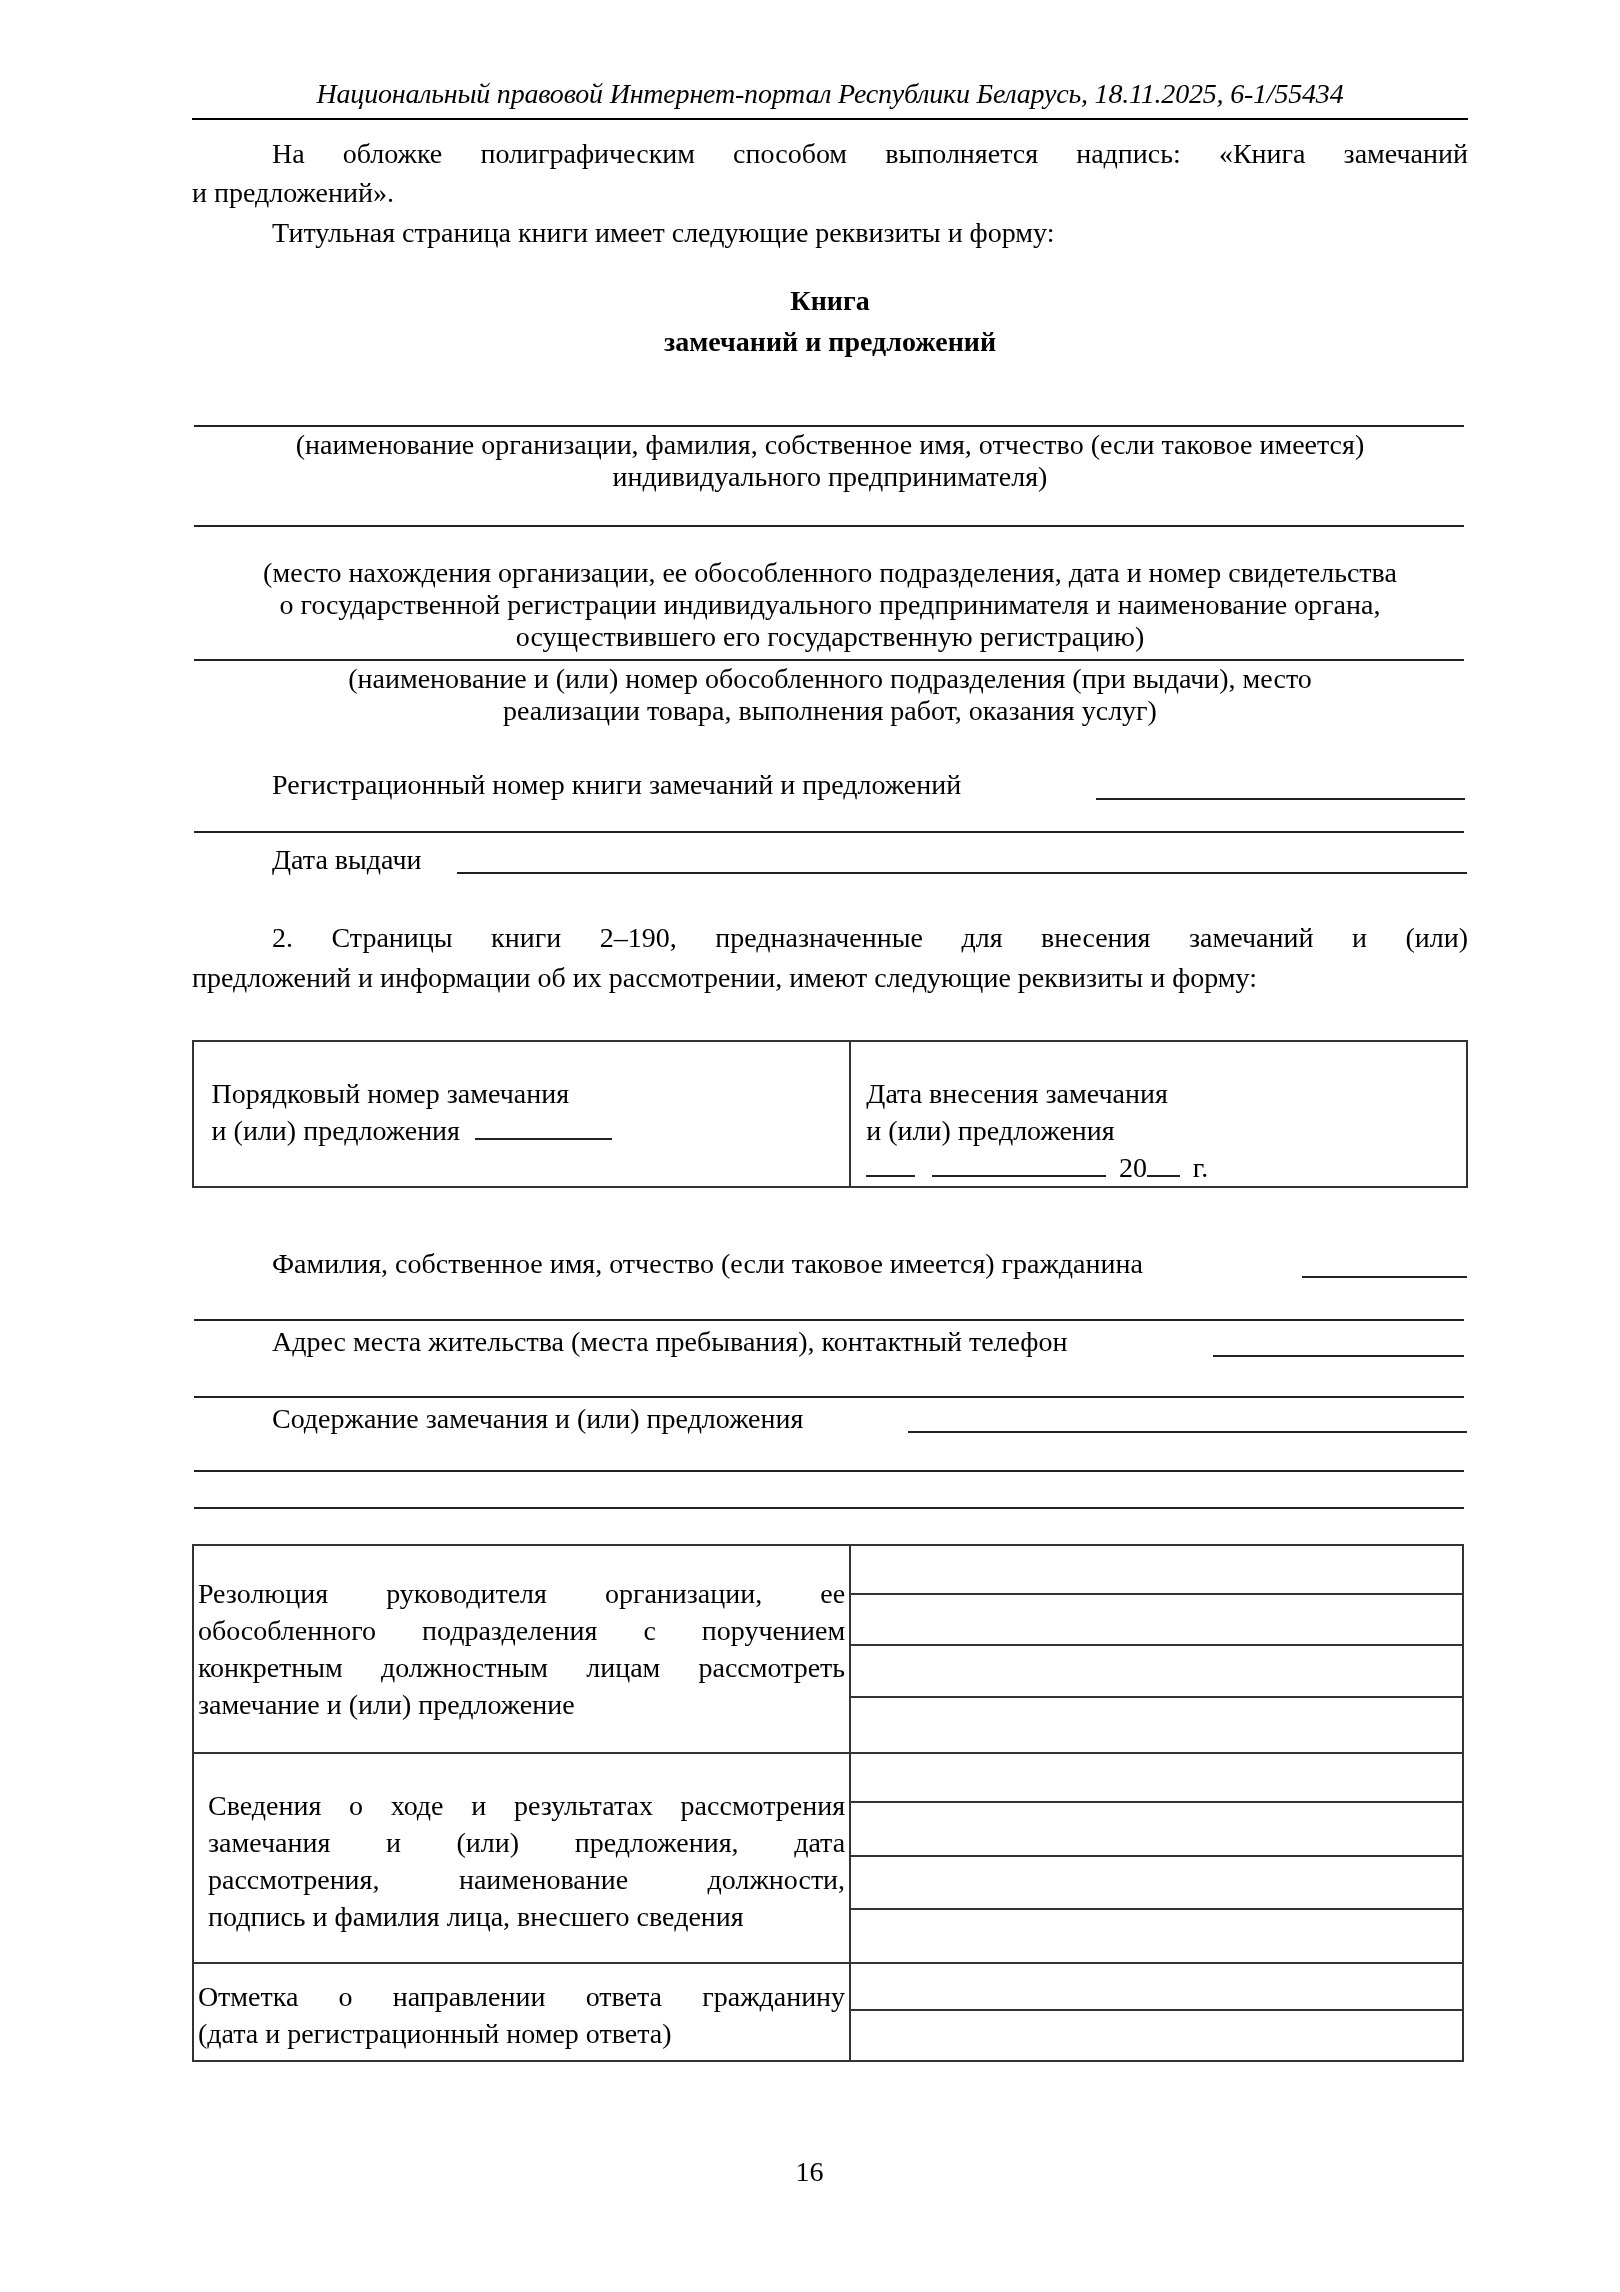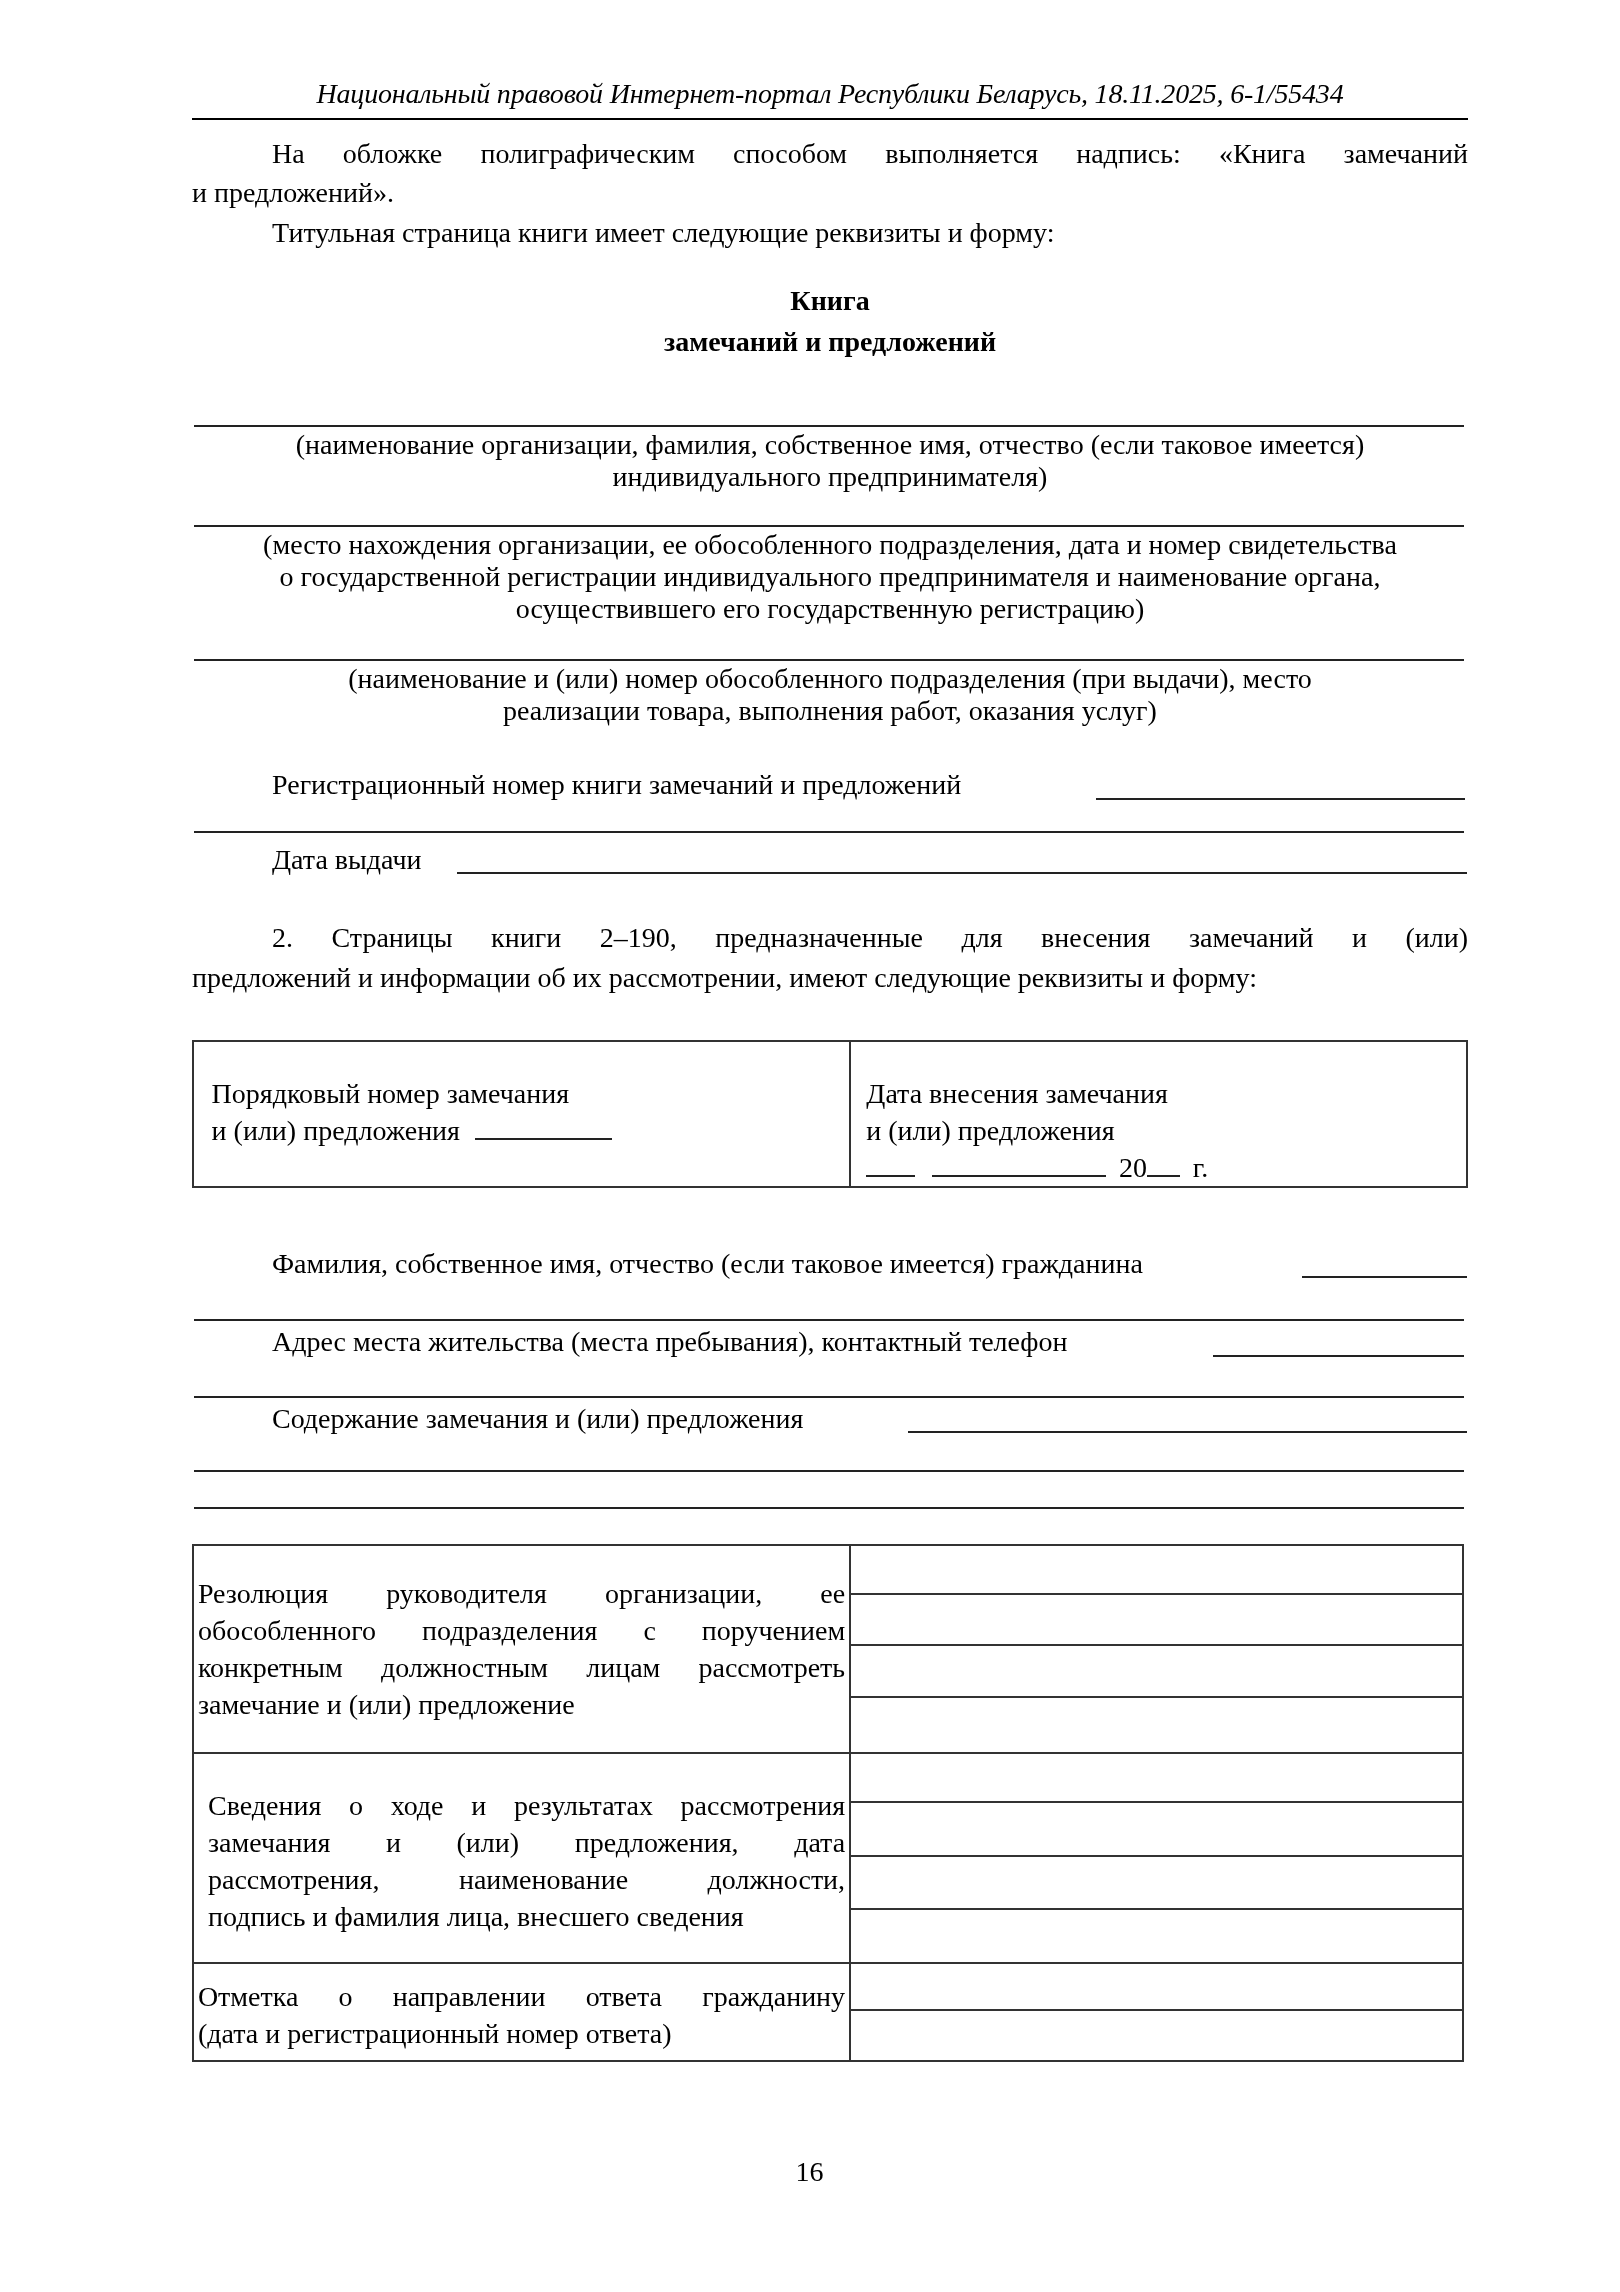--- a/index.html
+++ b/index.html
@@ -37,21 +37,21 @@
 <div class="abs p bold center" style="left:192px; top:282px; width:1276px;">Книга</div>
 <div class="abs p bold center" style="left:192px; top:323px; width:1276px;">замечаний и предложений</div>
 
 <div class="abs rule" style="left:194px; top:425px; width:1270px;"></div>
 <div class="abs small" style="left:192px; top:429px; width:1276px;">
   <div>(наименование организации, фамилия, собственное имя, отчество (если таковое имеется)</div>
   <div>индивидуального предпринимателя)</div>
 </div>
 
 <div class="abs rule" style="left:194px; top:525px; width:1270px;"></div>
-<div class="abs small" style="left:192px; top:529px; width:1276px;">
+<div class="abs small" style="left:192px; top:557px; width:1276px;">
   <div>(место нахождения организации, ее обособленного подразделения, дата и номер свидетельства</div>
   <div>о государственной регистрации индивидуального предпринимателя и наименование органа,</div>
   <div>осуществившего его государственную регистрацию)</div>
 </div>
 
 <div class="abs rule" style="left:194px; top:659px; width:1270px;"></div>
 <div class="abs small" style="left:192px; top:663px; width:1276px;">
   <div>(наименование и (или) номер обособленного подразделения (при выдачи), место</div>
   <div>реализации товара, выполнения работ, оказания услуг)</div>
 </div>

